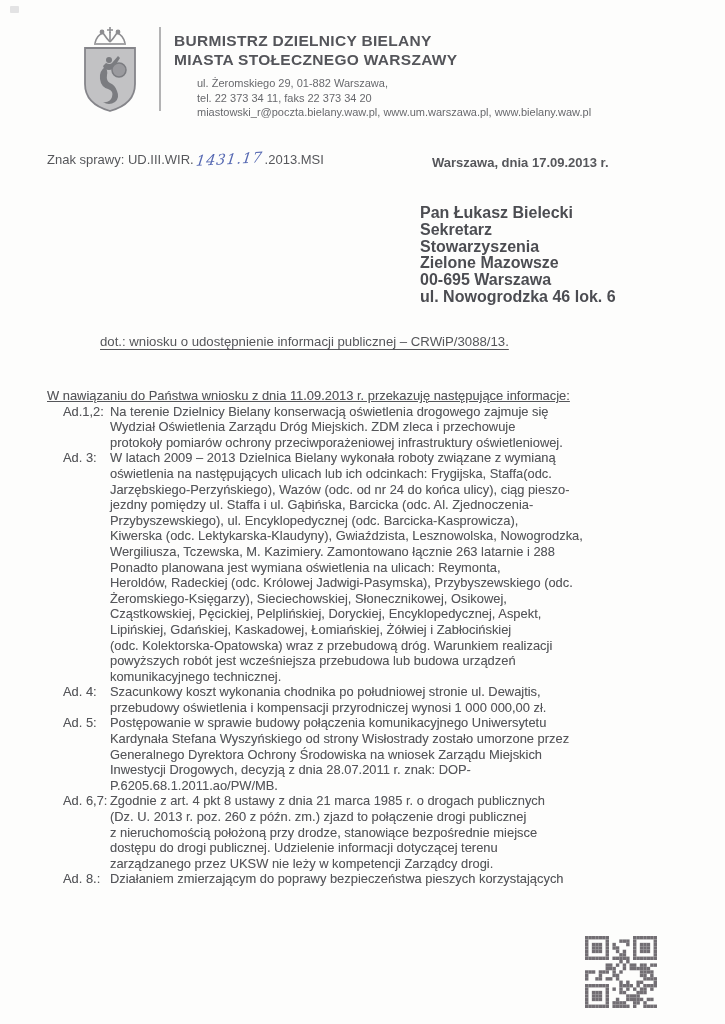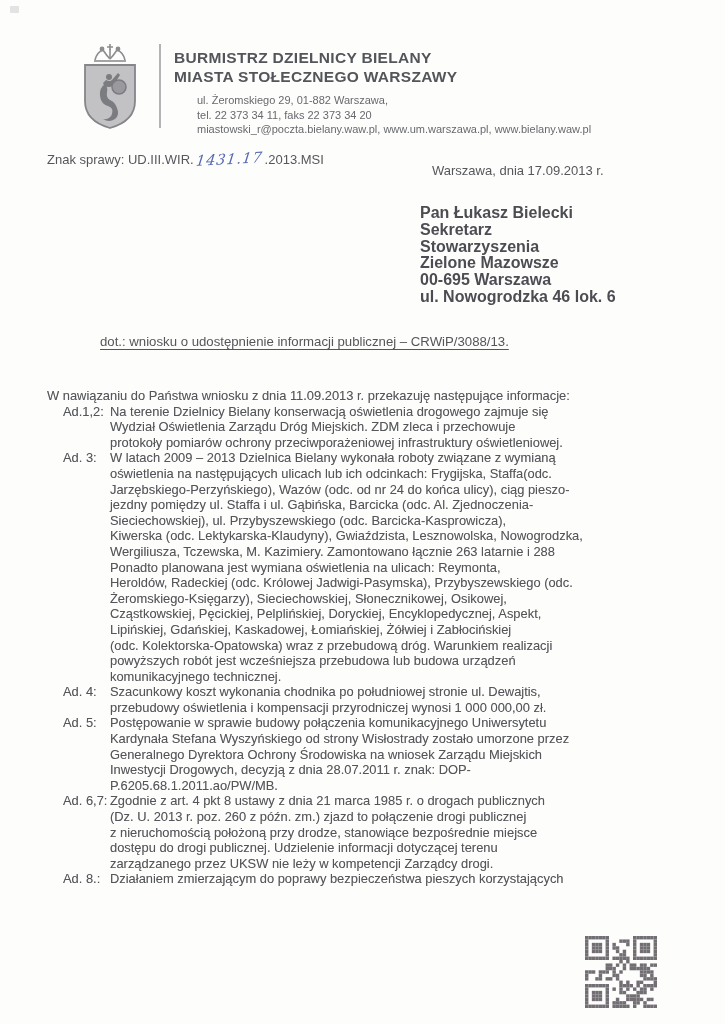--- a/index.html
+++ b/index.html
@@ -7,62 +7,62 @@
     width:725px;height:1024px;
     background:#fdfdfc;
     font-family:"Liberation Sans","DejaVu Sans",sans-serif;
     color:#55565a;
     position:relative;
     overflow:hidden;
   }
   .page{position:absolute;inset:0;}
 
   
-  .letterhead{position:absolute;left:69px;top:41px;display:flex;}
+  .letterhead{position:absolute;left:69px;top:24px;display:flex;}
   .coat{width:82px;height:90px;flex:0 0 auto;}
   .head-divider{width:2px;background:#b3b3b4;margin-left:8px;height:84px;margin-top:3px;}
   .head-text{margin-left:13px;padding-top:7px;}
   .org-line{font-size:15.5px;font-weight:600;letter-spacing:.3px;color:#54555a;line-height:19px;white-space:nowrap;}
   .head-small{margin-top:7px;font-size:11px;color:#68696d;line-height:14.5px;white-space:nowrap;margin-left:23px;}
 
   
   .ref-row{position:absolute;left:47px;top:151px;width:640px;font-size:13px;color:#56575b;}
   .ref-left{position:absolute;left:0;top:0;white-space:nowrap;}
   .handwritten{
     display:inline-block;
     font-family:"DejaVu Serif",serif;
     font-style:italic;
     font-size:14.5px;
     color:#5568b2;
     transform:rotate(-3deg) skewX(-10deg);
     letter-spacing:1px;
     margin:0 2px;
   }
-  .ref-date{position:absolute;left:385px;top:12px;white-space:nowrap;}
+  .ref-date{position:absolute;left:385px;top:4px;white-space:nowrap;font-weight:bold;}
 
   
   .recipient{position:absolute;left:420px;top:205px;font-size:16px;font-weight:700;color:#4c4d52;line-height:16.8px;}
   .recipient div{white-space:nowrap;}
 
   
   .subject{
     position:absolute;left:100px;top:334px;
     font-size:13.2px;color:#55565a;
     text-decoration:underline;
     text-underline-offset:3px;
     white-space:nowrap;
   }
 
   
   .body-block{
     position:absolute;left:47px;top:388px;width:645px;
     font-size:12.9px;line-height:15.6px;color:#55565a;
     text-shadow:0 0 .4px rgba(85,86,90,.35);
   }
-  .intro{white-space:nowrap;}
+  .intro{white-space:nowrap;text-decoration:underline;}
   .item{display:flex;margin-left:16px;}
   .item-label{flex:0 0 47px;white-space:nowrap;}
   .item-text{flex:1;}
   .item-text div{white-space:nowrap;}
 
   
   .qr{position:absolute;left:584px;top:936px;width:74px;height:72px;opacity:.85;}
 
   
   .speck{position:absolute;left:10px;top:6px;width:9px;height:7px;background:#c9c9cb;opacity:.5;border-radius:1px;}
@@ -136,21 +136,21 @@
           <div>protokoły pomiarów  ochrony przeciwporażeniowej infrastruktury oświetleniowej.</div>
         </div>
       </div>
       <div class="item">
         <div class="item-label">Ad. 3:</div>
         <div class="item-text">
           <div>W latach 2009 – 2013 Dzielnica Bielany wykonała roboty związane z wymianą</div>
           <div>oświetlenia na następujących ulicach lub ich odcinkach:  Frygijska, Staffa(odc.</div>
           <div>Jarzębskiego-Perzyńskiego), Wazów (odc. od nr 24 do końca ulicy), ciąg pieszo-</div>
           <div>jezdny pomiędzy ul. Staffa i ul. Gąbińska, Barcicka (odc. Al. Zjednoczenia-</div>
-          <div>Sieciechowskiej), ul. Przybyszewskiego (odc. Barcicka-Kasprowicza),</div>
+          <div>Przybyszewskiego), ul. Encyklopedycznej (odc. Barcicka-Kasprowicza),</div>
           <div>Kiwerska (odc. Lektykarska-Klaudyny), Gwiaździsta, Lesznowolska, Nowogrodzka,</div>
           <div>Wergiliusza, Tczewska, M. Kazimiery. Zamontowano łącznie 263 latarnie i 288</div>
           <div>Ponadto planowana jest wymiana oświetlenia na ulicach: Reymonta,</div>
           <div>Heroldów, Radeckiej (odc. Królowej Jadwigi-Pasymska), Przybyszewskiego (odc.</div>
           <div>Żeromskiego-Księgarzy), Sieciechowskiej, Słonecznikowej, Osikowej,</div>
           <div>Cząstkowskiej, Pęcickiej, Pelplińskiej, Doryckiej, Encyklopedycznej, Aspekt,</div>
           <div>Lipińskiej, Gdańskiej, Kaskadowej, Łomiańskiej, Żółwiej i Zabłocińskiej</div>
           <div>(odc. Kolektorska-Opatowska) wraz z przebudową dróg. Warunkiem realizacji</div>
           <div>powyższych robót jest wcześniejsza przebudowa lub budowa urządzeń</div>
           <div>komunikacyjnego technicznej.</div>

